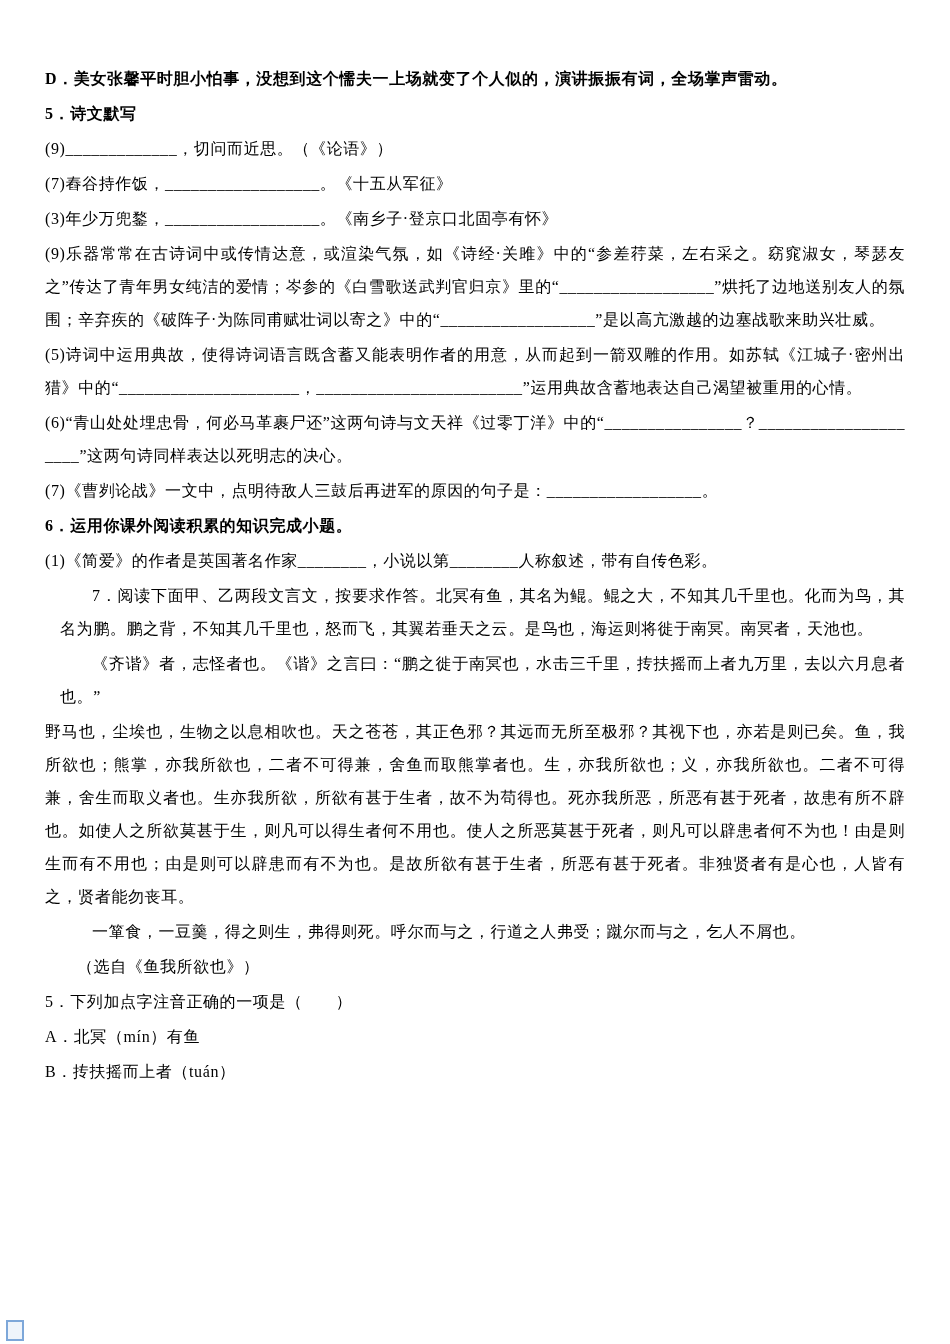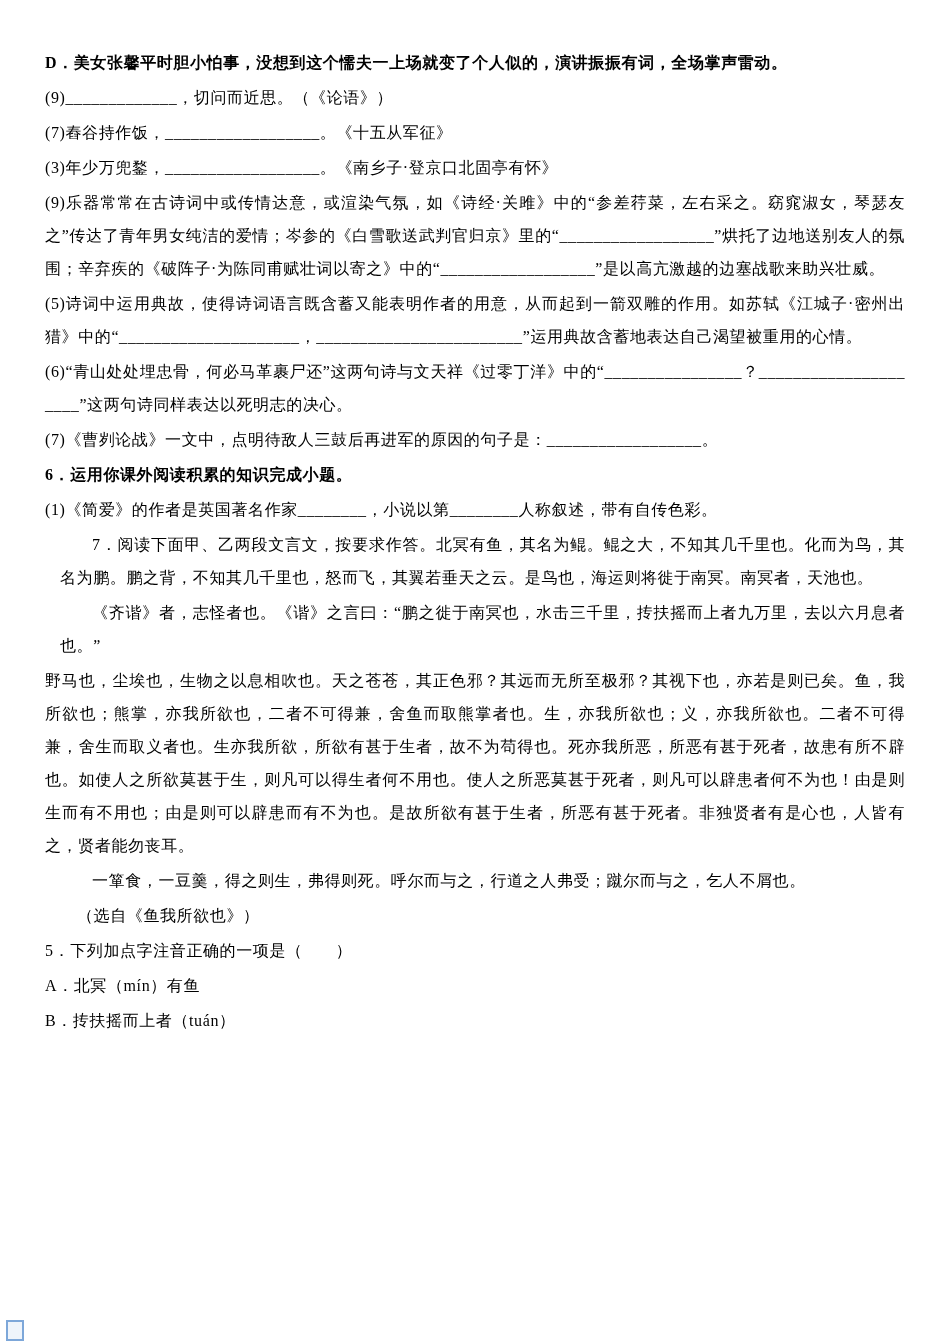--- a/index.html
+++ b/index.html
@@ -6,21 +6,21 @@
   body {
     width: 950px;
     height: 1344px;
     background: #ffffff;
     color: #000000;
     font-family: "Liberation Serif", "DejaVu Serif", serif;
     overflow: hidden;
     position: relative;
   }
   .doc {
-    padding: 44px 45px 0 45px;
+    padding: 60px 45px 0 45px;
   }
   .para {
     margin: 2px 0;
     font-size: 16px;
     line-height: 33px;
     letter-spacing: 0.6px;
     text-align: justify;
     word-break: break-all;
   }
   .bold { font-weight: bold; }
@@ -34,20 +34,21 @@
     height: 17px;
     border: 2px solid #7da7d9;
     background: #eef4fb;
   }
 </style>
 </head>
 <body>
 
 <div class="doc">
     <p class="para bold">D．美女张馨平时胆小怕事，没想到这个懦夫一上场就变了个人似的，演讲振振有词，全场掌声雷动。</p>
+    <p class="para bold">5．诗文默写</p>
     <p class="para">(9)_____________，切问而近思。（《论语》）</p>
     <p class="para">(7)舂谷持作饭，__________________。《十五从军征》</p>
     <p class="para">(3)年少万兜鍪，__________________。《南乡子·登京口北固亭有怀》</p>
     <p class="para">(9)乐器常常在古诗词中或传情达意，或渲染气氛，如《诗经·关雎》中的“参差荇菜，左右采之。窈窕淑女，琴瑟友之”传达了青年男女纯洁的爱情；岑参的《白雪歌送武判官归京》里的“__________________”烘托了边地送别友人的氛围；辛弃疾的《破阵子·为陈同甫赋壮词以寄之》中的“__________________”是以高亢激越的边塞战歌来助兴壮威。</p>
     <p class="para">(5)诗词中运用典故，使得诗词语言既含蓄又能表明作者的用意，从而起到一箭双雕的作用。如苏轼《江城子·密州出猎》中的“_____________________，________________________”运用典故含蓄地表达自己渴望被重用的心情。</p>
     <p class="para">(6)“青山处处埋忠骨，何必马革裹尸还”这两句诗与文天祥《过零丁洋》中的“________________？_____________________”这两句诗同样表达以死明志的决心。</p>
     <p class="para">(7)《曹刿论战》一文中，点明待敌人三鼓后再进军的原因的句子是：__________________。</p>
     <p class="para bold">6．运用你课外阅读积累的知识完成小题。</p>
     <p class="para">(1)《简爱》的作者是英国著名作家________，小说以第________人称叙述，带有自传色彩。</p>
     <p class="para indent">7．阅读下面甲、乙两段文言文，按要求作答。北冥有鱼，其名为鲲。鲲之大，不知其几千里也。化而为鸟，其名为鹏。鹏之背，不知其几千里也，怒而飞，其翼若垂天之云。是鸟也，海运则将徙于南冥。南冥者，天池也。</p>

